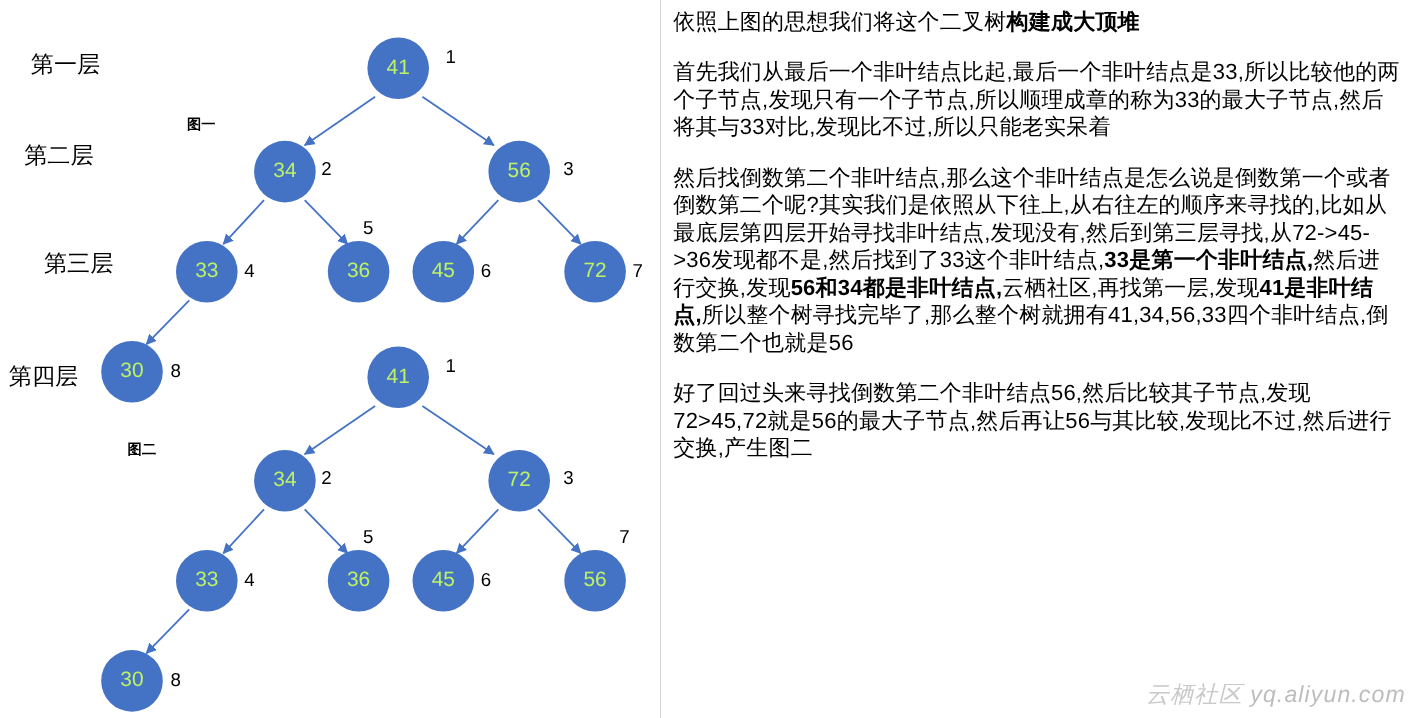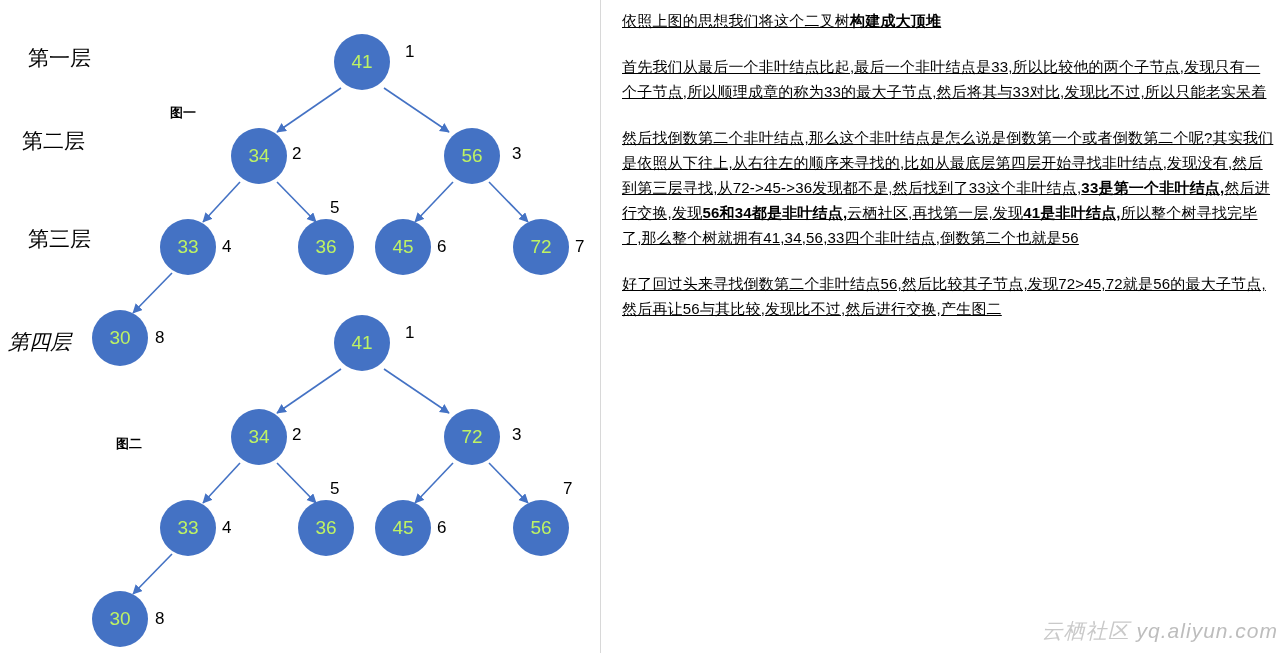--- a/index.html
+++ b/index.html
@@ -76,25 +76,24 @@
     white-space: nowrap;
   }
   .fig-label {
     position: absolute;
     font-size: 13px;
     font-weight: bold;
     color: #000000;
     white-space: nowrap;
   }
   .para {
-    font-size: 15px;
+    font-size: 20px;
     line-height: 25px;
-    margin: 0 0 21px 10px;
+    margin: 0 0 21px 0;
     letter-spacing: 0.2px;
-    text-decoration: underline;
   }
   .para b {
     font-weight: bold;
   }
   .watermark {
     position: absolute;
     right: 10px;
     bottom: 8px;
     font-size: 21px;
     color: #c9c9c9;
@@ -134,25 +133,25 @@
         <line x1="240" y1="463" x2="203" y2="503"></line>
         <line x1="277" y1="463" x2="316" y2="503"></line>
         <line x1="453" y1="463" x2="415" y2="503"></line>
         <line x1="489" y1="463" x2="528" y2="503"></line>
         <line x1="172" y1="554" x2="133" y2="594"></line>
       </g>
     </svg>
 
     <div class="layer-label" style="left:28px; top:44px;">第一层</div>
     <div class="layer-label" style="left:22px; top:127px;">第二层</div>
-    <div class="layer-label" style="left:28px; top:225px;font-family:Liberation Mono, monospace;">第三层</div>
-    <div class="layer-label" style="left:8px; top:328px;font-style:italic;">第四层</div>
+    <div class="layer-label" style="left:40px; top:225px;font-family:Liberation Mono, monospace;">第三层</div>
+    <div class="layer-label" style="left:8px; top:328px;">第四层</div>
 
     <div class="fig-label" style="left:170px; top:104px;">图一</div>
-    <div class="fig-label" style="left:116px; top:435px;">图二</div>
+    <div class="fig-label" style="left:116px; top:400px;">图二</div>
 
     <div class="node" style="left:334px; top:34px;">41</div>
     <div class="idx" style="left:405px; top:42px;">1</div>
 
     <div class="node" style="left:231px; top:128px;">34</div>
     <div class="idx" style="left:292px; top:144px;">2</div>
 
     <div class="node" style="left:444px; top:128px;">56</div>
     <div class="idx" style="left:512px; top:144px;">3</div>
 

